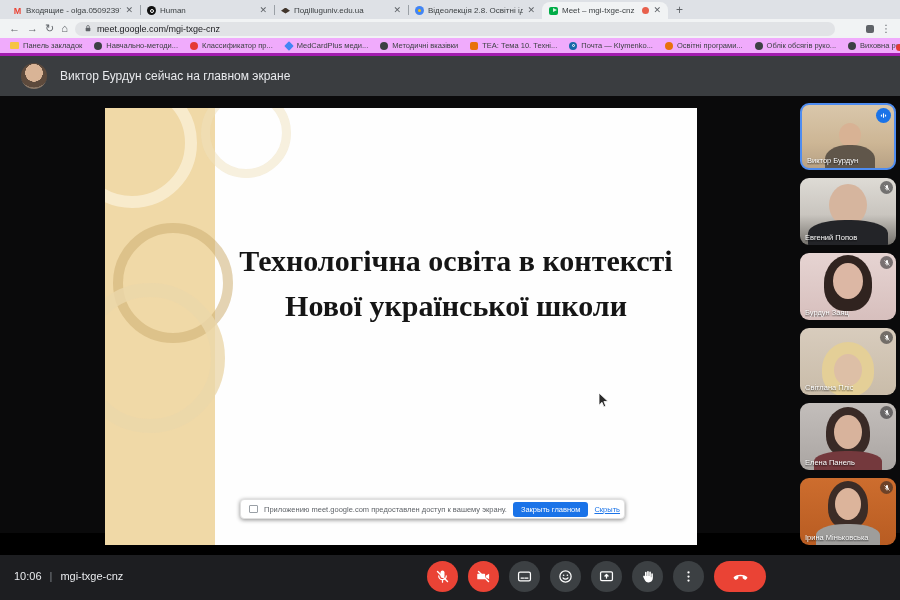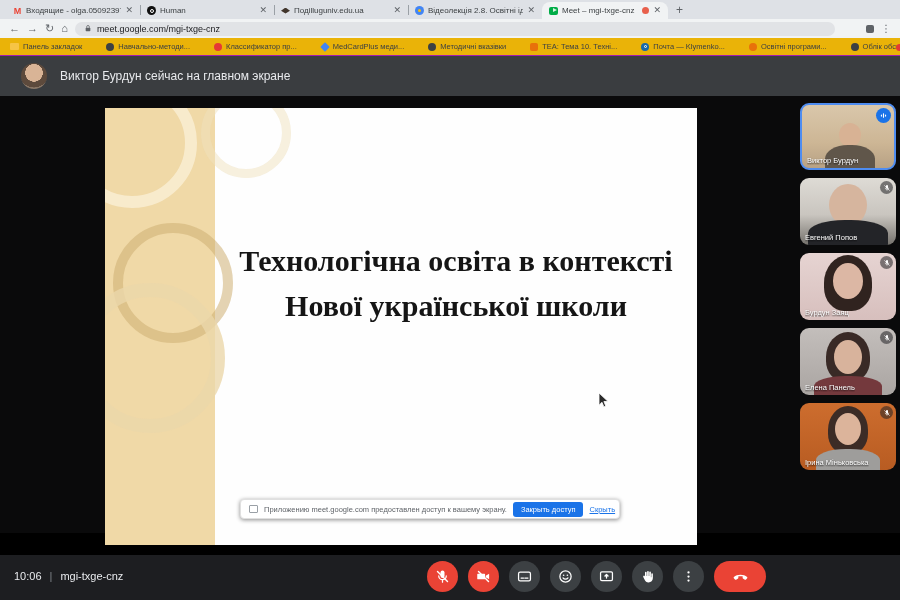--- a/index.html
+++ b/index.html
@@ -29,21 +29,21 @@
 
   
   .toolbar { height:19px; background:#f1f3f4; display:flex; align-items:center; gap:7px; padding:0 9px; flex:0 0 auto; }
   .navbtn { font-size:11px; color:#5f6368; line-height:1; }
   .urlbar { flex:1; max-width:760px; height:14px; background:#e1e3e6; border-radius:7px; display:flex; align-items:center; gap:5px; padding:0 9px; font-size:9px; color:#202124; }
   .tb-right { margin-left:auto; display:flex; align-items:center; gap:7px; }
   .ext-ic { width:8px; height:8px; background:#5f6368; border-radius:2px; }
   .kebab { color:#5f6368; font-size:10px; letter-spacing:0; }
 
   
-  .bookmarks { height:18px; background:#eab308; border-bottom:1px solid #a21caf; display:flex; align-items:center; gap:24px; padding:0 10px; font-size:7.5px; color:#3c4043; flex:0 0 auto; overflow:hidden; position:relative; }
+  .bookmarks { height:18px; background:#f0abfc; border-bottom:3px solid #a21caf; display:flex; align-items:center; gap:12px; padding:0 10px; font-size:7.5px; color:#3c4043; flex:0 0 auto; overflow:hidden; position:relative; }
   .bm { display:flex; align-items:center; gap:4px; white-space:nowrap; }
   .bi { width:8px; height:8px; border-radius:50%; flex:0 0 auto; }
   .bi.folder { width:9px; height:7px; border-radius:1px; background:#f6c445; }
   .bi.globe { background:#3c4043; }
   .bi.redc { background:#e53935; }
   .bi.diamond { border-radius:1px; background:#4285f4; transform:rotate(45deg) scale(.85); }
   .bi.orangesq { border-radius:2px; background:#e8710a; }
   .bi.mail { background:#1769aa; display:flex; align-items:center; justify-content:center; }
   .bi.mail i { width:3px; height:3px; border:1px solid #fff; border-radius:50%; display:block; }
   .bi.orangec { background:#e8710a; }
@@ -241,21 +241,21 @@
       <div class="slide-title">Технологічна освіта в контексті Нової української школи</div>
     </div>
 
     <svg class="cursor" viewBox="0 0 11 17">
       <path d="M1 1v12.2l3-2.9 1.9 4.6 1.9-.8-1.9-4.6h4.2z" fill="#2b2b2b" stroke="#fff" stroke-width="0.8"></path>
     </svg>
 
     <div class="share-notice">
       <span class="mon"></span>
       <span class="txt">Приложению meet.google.com предоставлен доступ к вашему экрану.</span>
-      <button class="btn-blue">Закрыть доступ</button>
+      <button class="btn-blue">Закрыть главном</button>
       <span class="link-blue">Скрыть</span>
     </div>
 
     <div class="filmstrip">
       <div class="tile p1 speaking">
         <span class="head"></span>
           <span class="torso"></span>
         <span class="badge spk">
           <svg width="9" height="9" viewBox="0 0 24 24">
               <rect x="5" y="9" width="3" height="6" rx="1.5" fill="#fff"></rect>
@@ -282,20 +282,32 @@
           <span class="head"></span>
         <span class="badge">
           <svg width="8" height="8" viewBox="0 0 24 24">
               <path d="M12 3a3 3 0 0 1 3 3v5a3 3 0 0 1-6 0V6a3 3 0 0 1 3-3z" fill="#fff"></path>
               <path d="M6.5 11a5.5 5.5 0 0 0 11 0M12 16.5V20" stroke="#fff" stroke-width="1.8" fill="none"></path>
               <path d="M4 4l16 16" stroke="#fff" stroke-width="2"></path>
             </svg>
         </span>
         <span class="pname">Бурдун Заяц</span>
       </div>
+      <div class="tile p4">
+        <span class="hair"></span>
+          <span class="head"></span>
+        <span class="badge">
+          <svg width="8" height="8" viewBox="0 0 24 24">
+              <path d="M12 3a3 3 0 0 1 3 3v5a3 3 0 0 1-6 0V6a3 3 0 0 1 3-3z" fill="#fff"></path>
+              <path d="M6.5 11a5.5 5.5 0 0 0 11 0M12 16.5V20" stroke="#fff" stroke-width="1.8" fill="none"></path>
+              <path d="M4 4l16 16" stroke="#fff" stroke-width="2"></path>
+            </svg>
+        </span>
+        <span class="pname">Світлана Пліс</span>
+      </div>
       <div class="tile p5">
         <span class="hair"></span>
           <span class="head"></span>
           <span class="torso"></span>
         <span class="badge">
           <svg width="8" height="8" viewBox="0 0 24 24">
               <path d="M12 3a3 3 0 0 1 3 3v5a3 3 0 0 1-6 0V6a3 3 0 0 1 3-3z" fill="#fff"></path>
               <path d="M6.5 11a5.5 5.5 0 0 0 11 0M12 16.5V20" stroke="#fff" stroke-width="1.8" fill="none"></path>
               <path d="M4 4l16 16" stroke="#fff" stroke-width="2"></path>
             </svg>

